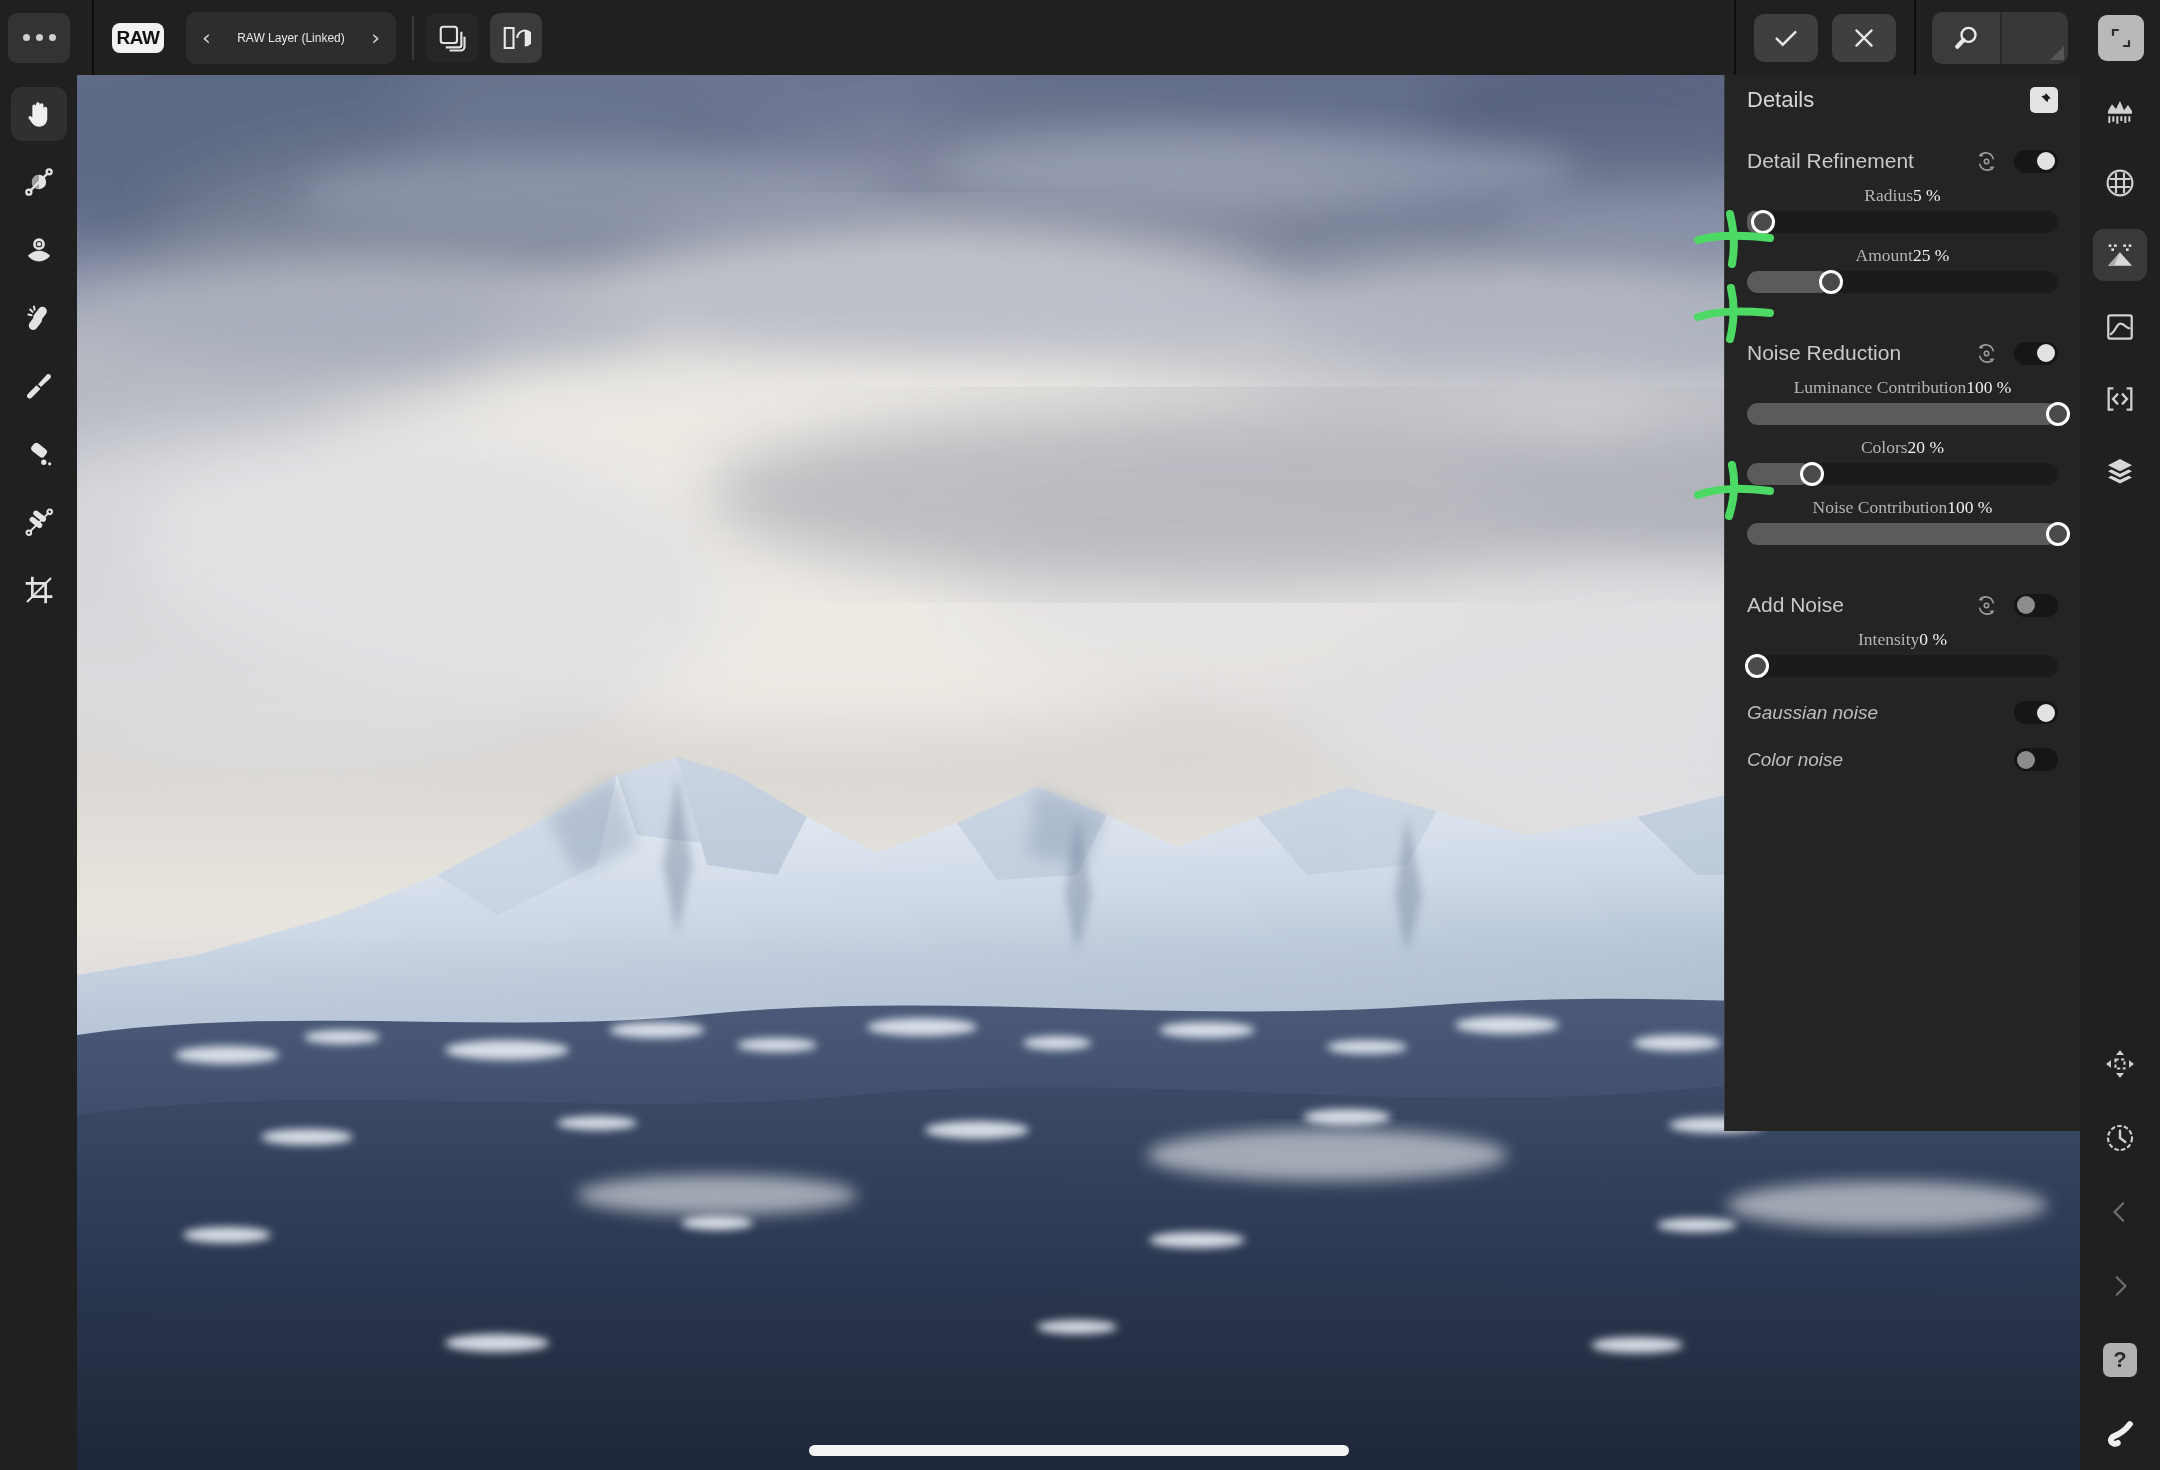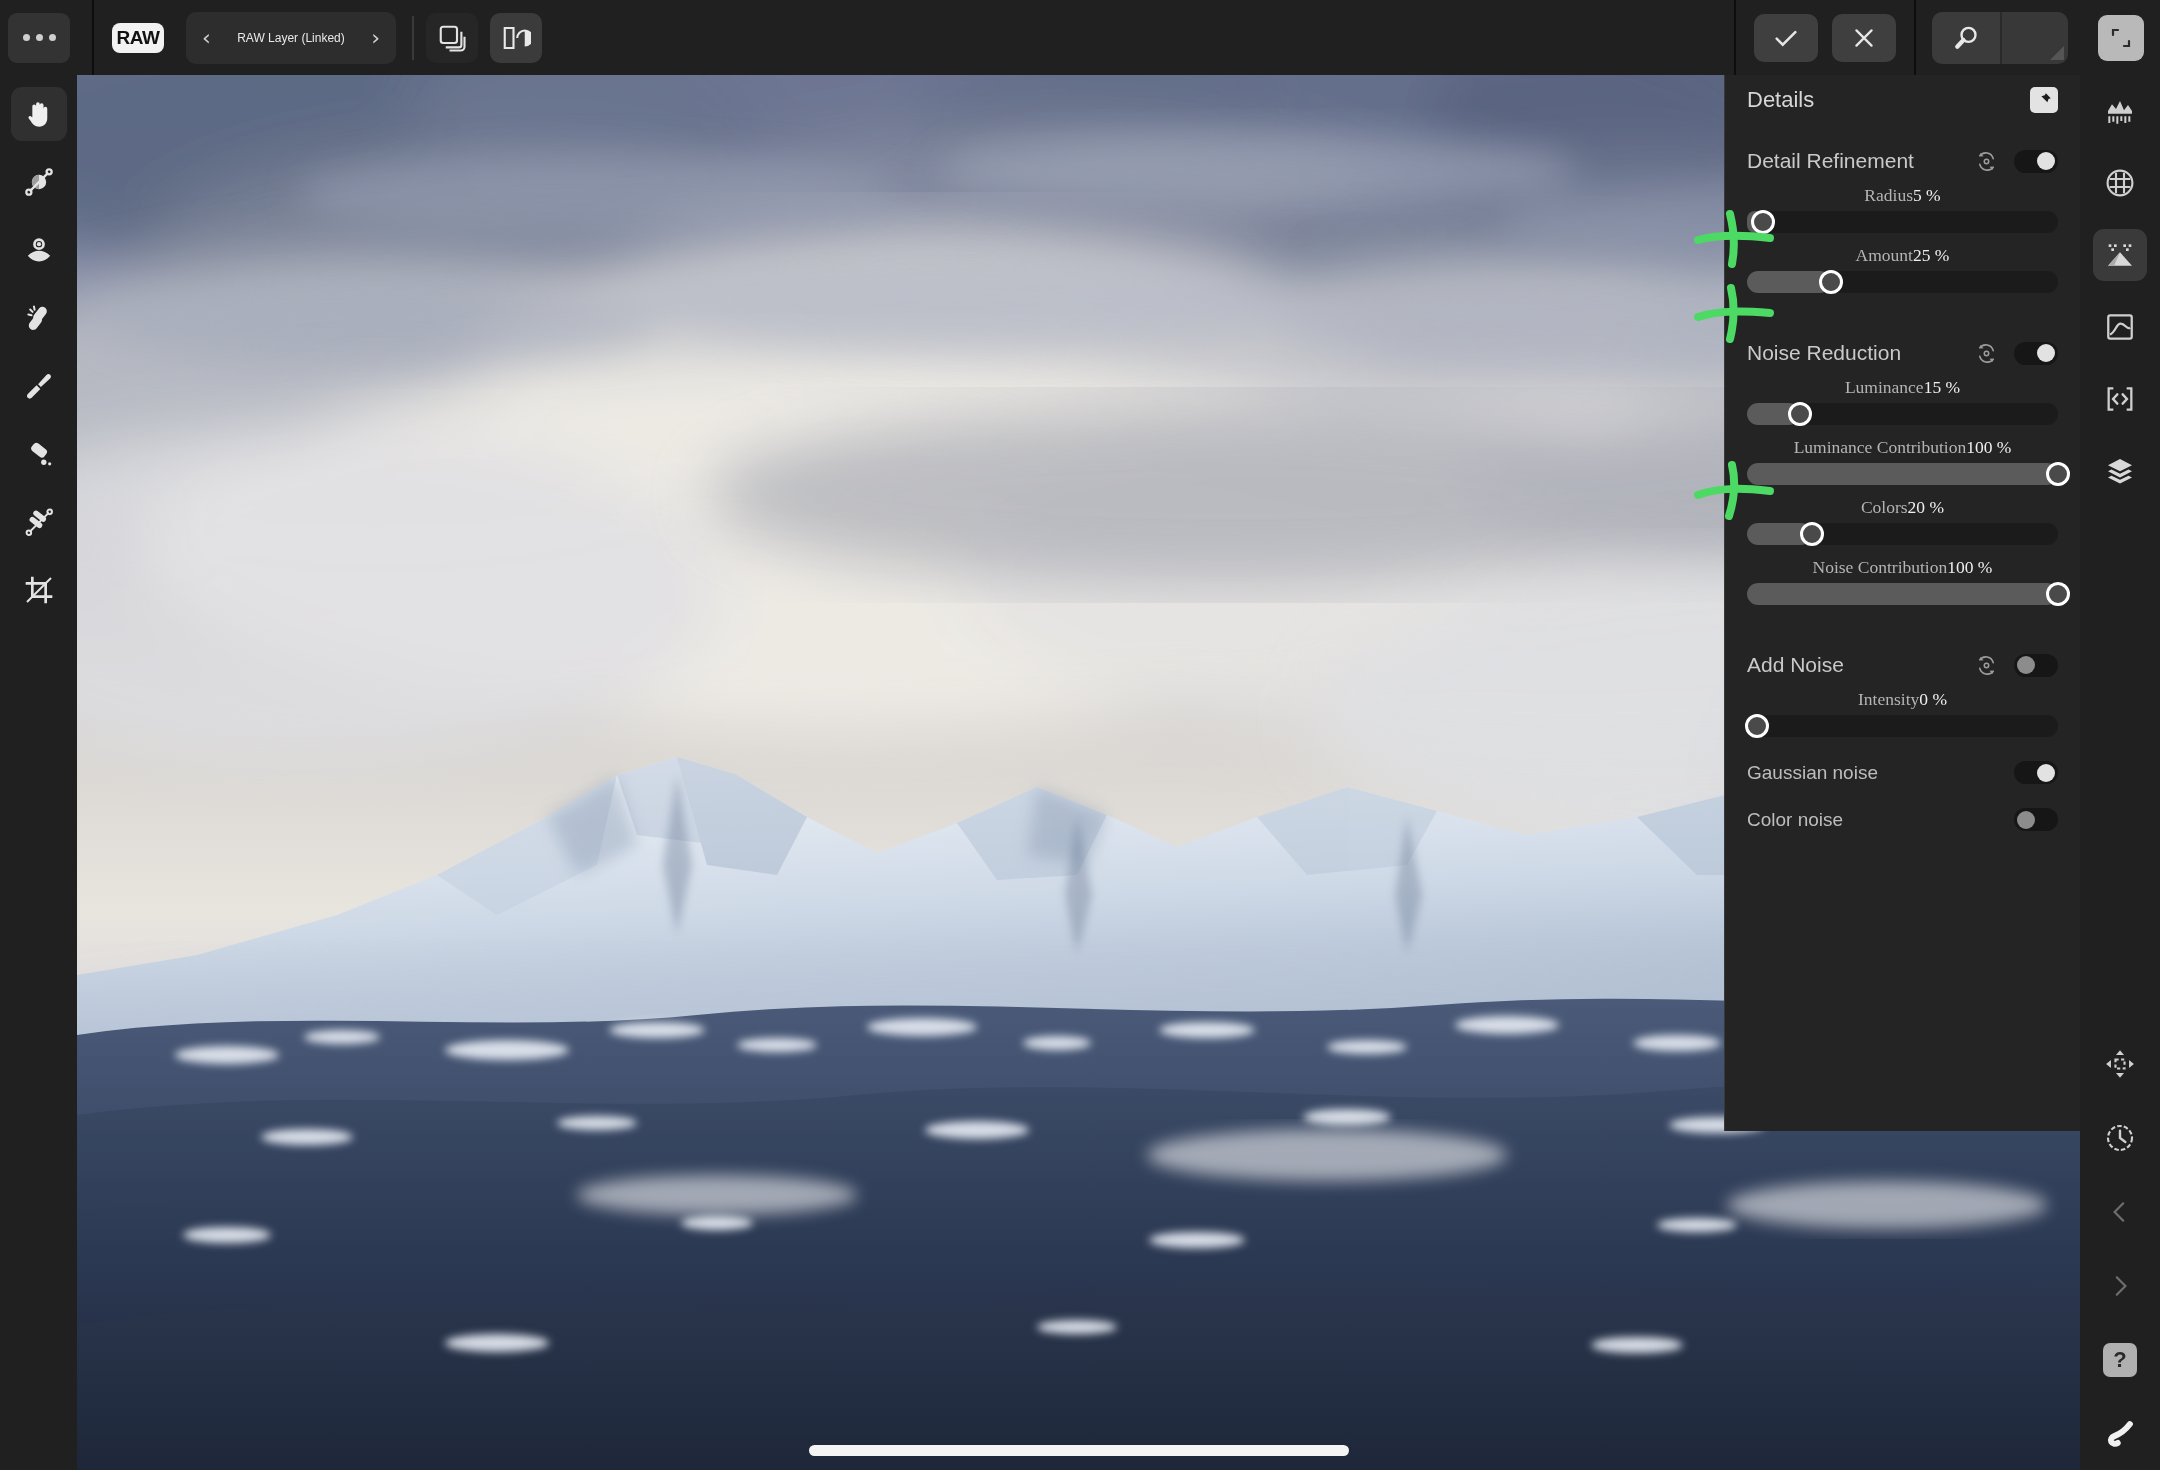--- a/index.html
+++ b/index.html
@@ -120,21 +120,21 @@
 
   .slider { position:relative; height:22px; border-radius:11px; background:#1b1b1b; }
   .slider .fill { position:absolute; left:0; top:0; height:22px;
     border-radius:11px; background:#5b5b5b; }
   .slider .knob { position:absolute; top:-1px; width:24px; height:24px;
     border-radius:50%; border:3.5px solid #ffffff; background:#4a4a4a;
     transform:translateX(-12px); box-sizing:border-box; }
 
   .rowtoggle { display:flex; align-items:center; justify-content:space-between;
     margin-top:24px; }
-  .rowtoggle .lab { color:#bdbdbd; font-size:19px; }
+  .rowtoggle .lab { color:#bdbdbd; font-size:19px;font-style:italic; }
 
   .gap { height:24px; }
 </style>
 </head>
 <body>
 
 <div id="app">
 
   <div class="canvas">
     <svg class="photo" viewBox="0 0 2003 1395" preserveAspectRatio="none">
@@ -612,30 +612,20 @@
             <path d="M5.4 3.2L5.6 6.8 9 6.4z" fill="#9d9d9d"></path>
             <path d="M18.6 20.8L18.4 17.2 15 17.6z" fill="#9d9d9d"></path>
             <circle cx="12" cy="12" r="2.3" fill="none" stroke="#9d9d9d" stroke-width="1.6"></circle>
           </svg>
           <span class="toggle on">
             <span class="knob"></span>
           </span>
         </span>
       </div>
 
-      <div class="ctrl">
-        <div class="ctrl-row">
-          <span class="ctrl-label">Luminance</span>
-          <span class="ctrl-val">15 %</span>
-        </div>
-        <div class="slider">
-          <span class="fill" style="width:17%"></span>
-          <span class="knob" style="left:17%"></span>
-        </div>
-      </div>
 
 
       <div class="ctrl">
         <div class="ctrl-row">
           <span class="ctrl-label">Luminance Contribution</span>
           <span class="ctrl-val">100 %</span>
         </div>
         <div class="slider">
           <span class="fill" style="width:100%"></span>
           <span class="knob" style="left:100%"></span>

